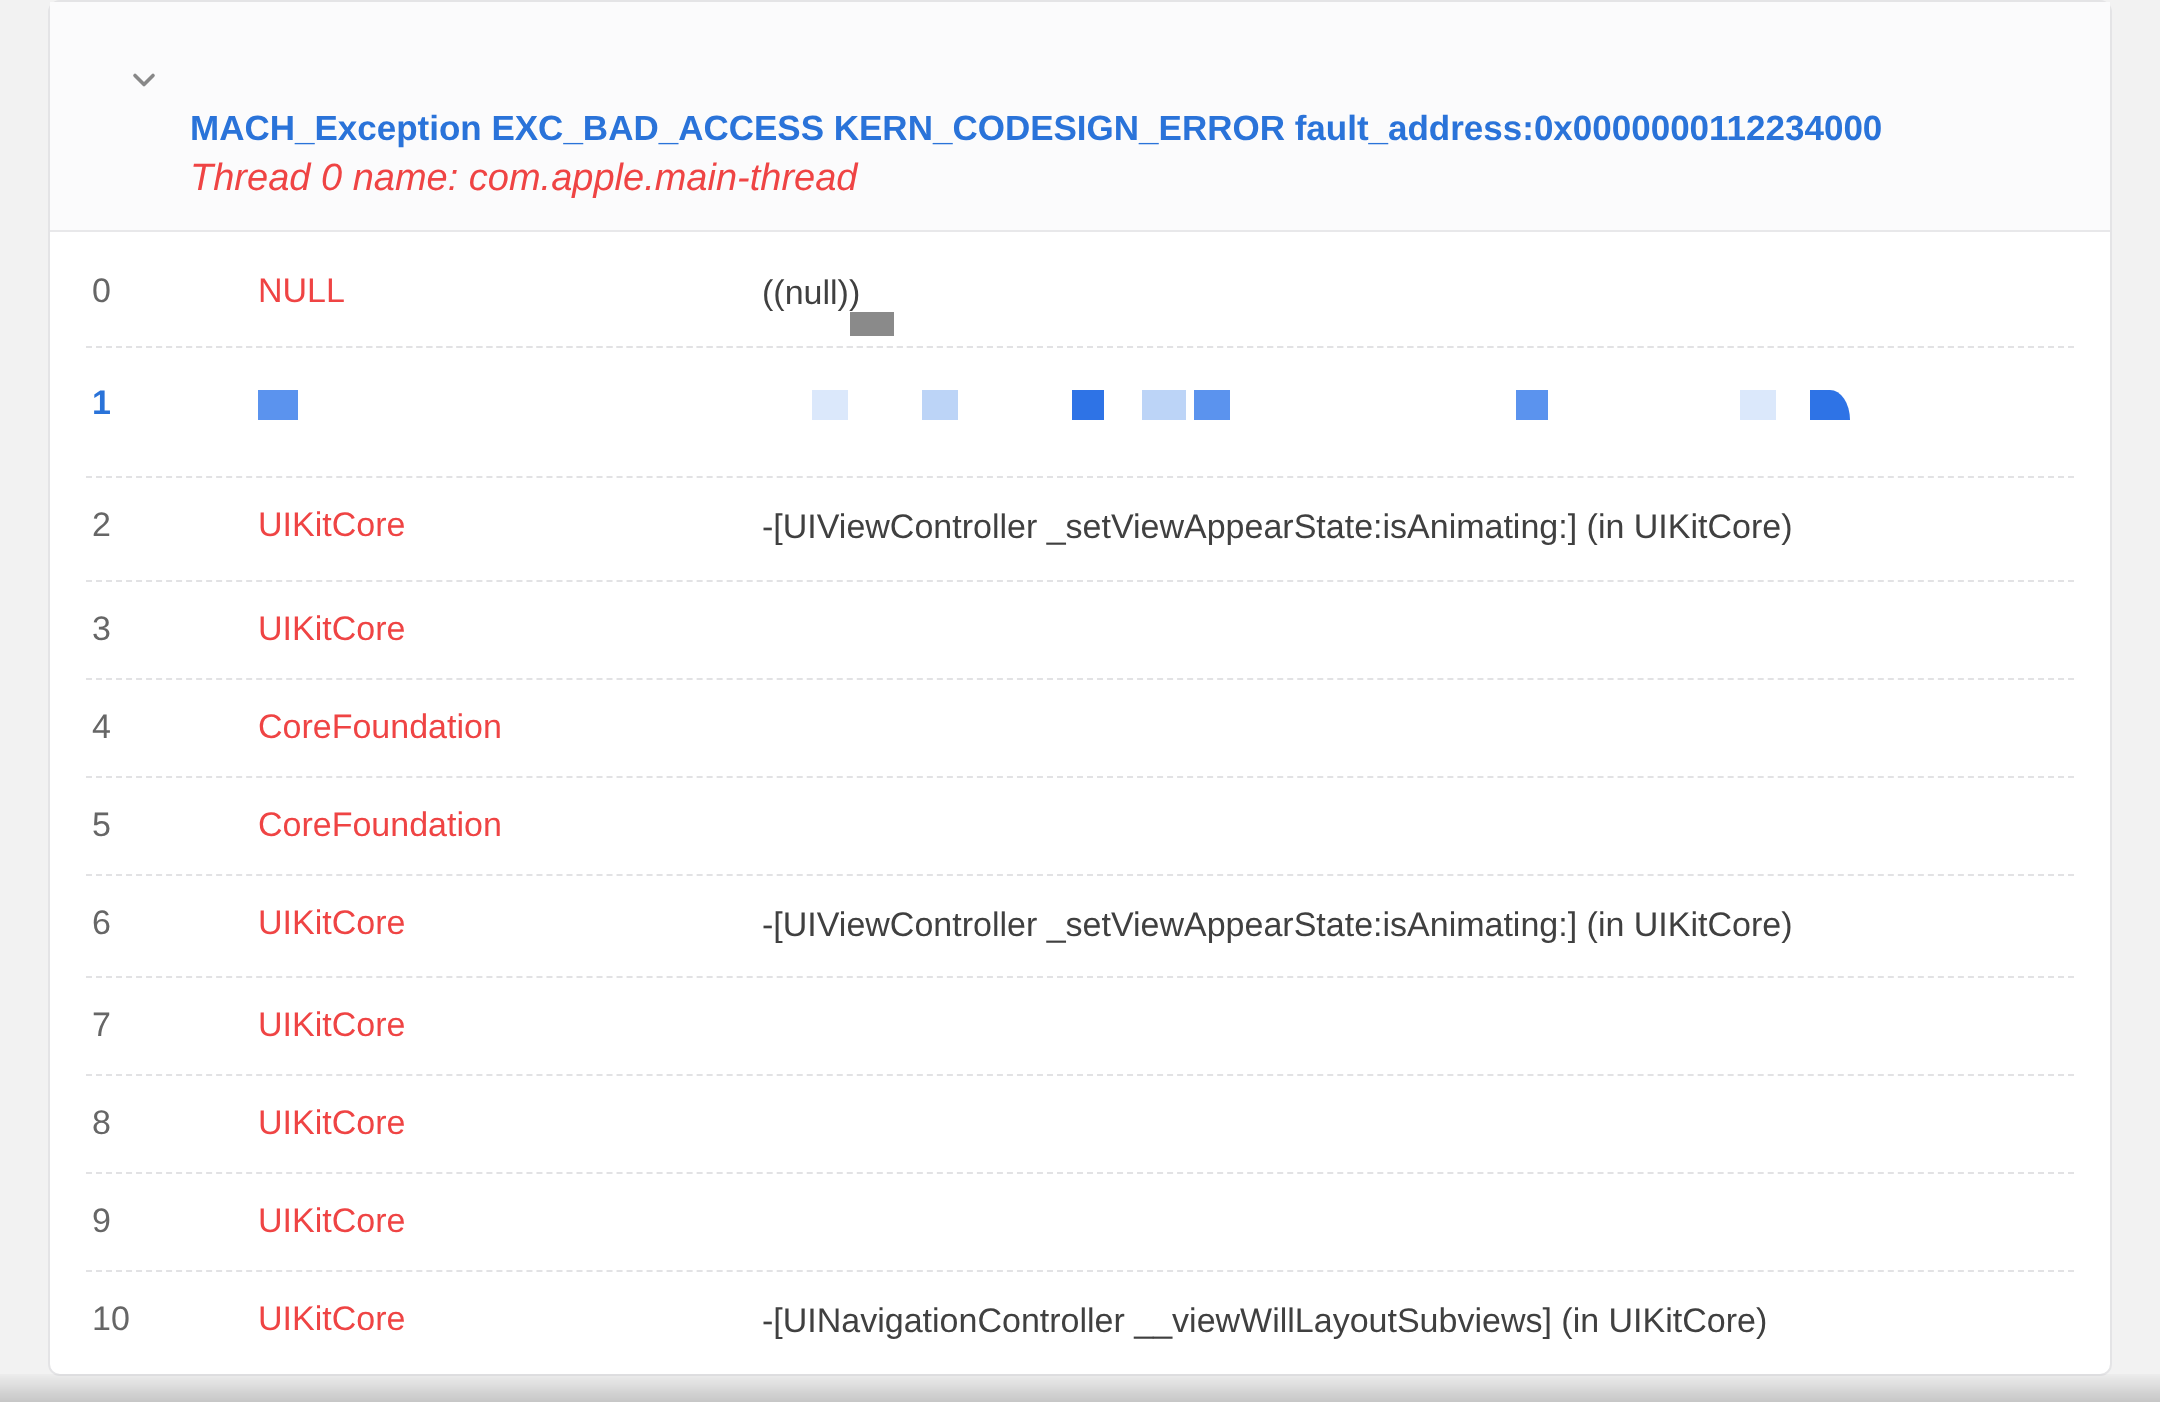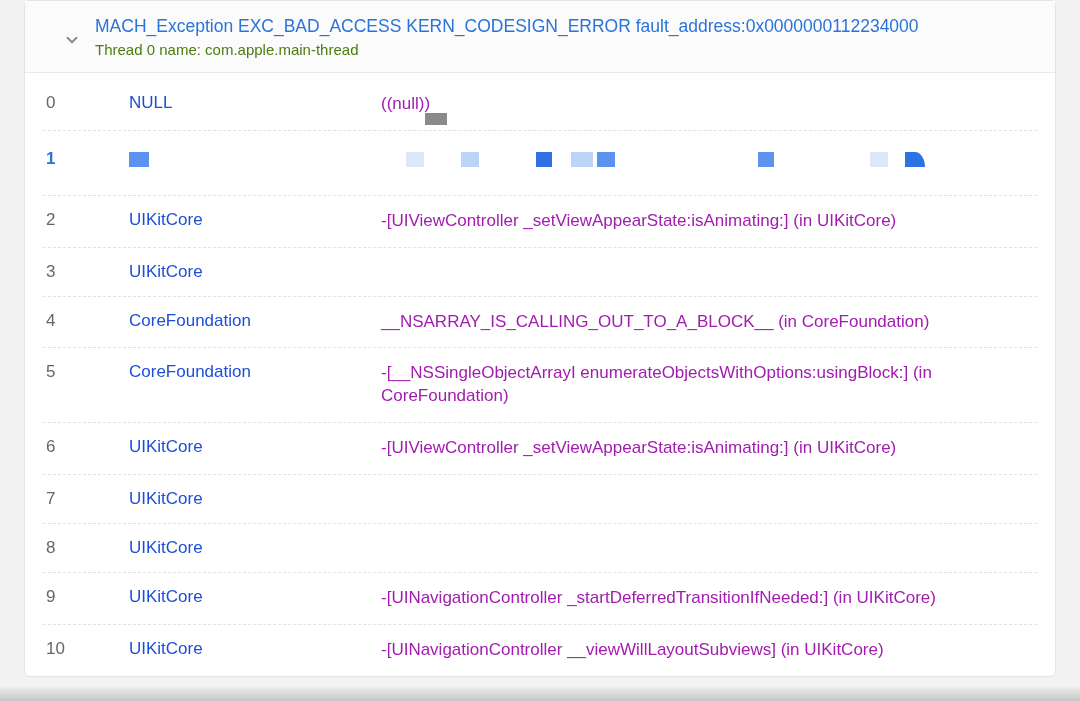--- a/index.html
+++ b/index.html
@@ -33,28 +33,30 @@
     left: 38px;
     top: 30px;
     width: 18px;
     height: 18px;
     color: #888;
     cursor: pointer;
   }
   .collapse-arrow svg { width: 18px; height: 18px; display:block; }
   .exc-title {
     color: #2a73d9;
-    font-weight: 400;
+    font-weight: 700;
     font-size: 17.5px;
     line-height: 1.35;
+    margin-top: 38px;
   }
   .thread-sub {
-    color: #4d7c0f;
-    font-size: 15px;
+    color: #ef4444;
+    font-size: 19px;
     margin-top: 2px;
+    font-style: italic;
   }
 
   .frames {
     padding: 6px 0 0 0;
   }
   .frame-row {
     display: flex;
     align-items: flex-start;
     padding: 14px 0 14px 0;
     border-bottom: 1px dashed #e2e2e4;
@@ -64,27 +66,27 @@
   .col-idx {
     width: 86px;
     padding-left: 3px;
     font-size: 17px;
     color: #666;
     flex-shrink: 0;
   }
   .col-lib {
     width: 252px;
     font-size: 17px;
-    color: #1d4ed8;
+    color: #ef4444;
     flex-shrink: 0;
   }
   .col-sym {
     flex: 1;
     font-size: 17px;
-    color: #a21caf;
+    color: #404040;
     line-height: 1.35;
     padding-right: 10px;
   }
 
   
   .frame-row.masked {
     padding: 18px 0 24px 0;
     border-top: 1px dashed #e2e2e4;
     border-bottom: 1px dashed #e2e2e4;
     margin-top: -1px;
@@ -176,27 +178,25 @@
     </div>
 
     <div class="frame-row">
       <div class="col-idx">3</div>
       <div class="col-lib">UIKitCore</div>
     </div>
 
     <div class="frame-row">
       <div class="col-idx">4</div>
       <div class="col-lib">CoreFoundation</div>
-      <div class="col-sym">__NSARRAY_IS_CALLING_OUT_TO_A_BLOCK__ (in CoreFoundation)</div>
     </div>
 
     <div class="frame-row">
       <div class="col-idx">5</div>
       <div class="col-lib">CoreFoundation</div>
-      <div class="col-sym">-[__NSSingleObjectArrayI enumerateObjectsWithOptions:usingBlock:] (in CoreFoundation)</div>
     </div>
 
     <div class="frame-row">
       <div class="col-idx">6</div>
       <div class="col-lib">UIKitCore</div>
       <div class="col-sym">-[UIViewController _setViewAppearState:isAnimating:] (in UIKitCore)</div>
     </div>
 
     <div class="frame-row">
       <div class="col-idx">7</div>
@@ -204,21 +204,20 @@
     </div>
 
     <div class="frame-row">
       <div class="col-idx">8</div>
       <div class="col-lib">UIKitCore</div>
     </div>
 
     <div class="frame-row">
       <div class="col-idx">9</div>
       <div class="col-lib">UIKitCore</div>
-      <div class="col-sym">-[UINavigationController _startDeferredTransitionIfNeeded:] (in UIKitCore)</div>
     </div>
 
     <div class="frame-row">
       <div class="col-idx">10</div>
       <div class="col-lib">UIKitCore</div>
       <div class="col-sym">-[UINavigationController __viewWillLayoutSubviews] (in UIKitCore)</div>
     </div>
 
   </div>
 </div>

